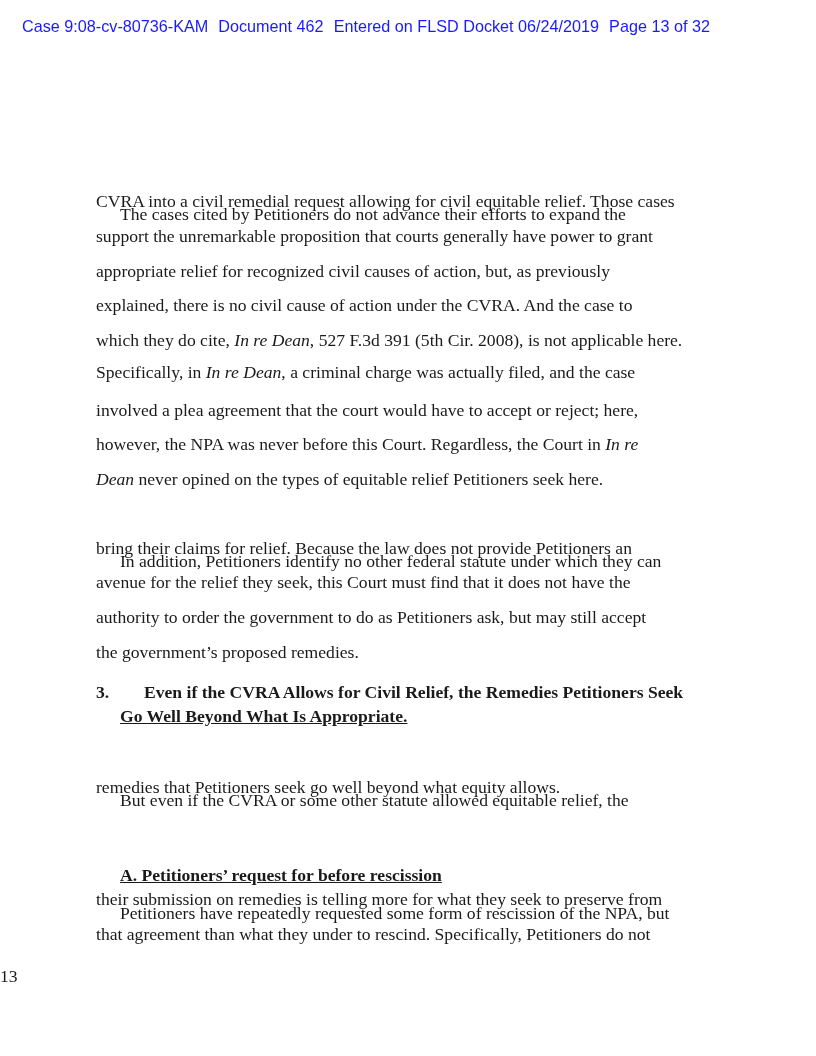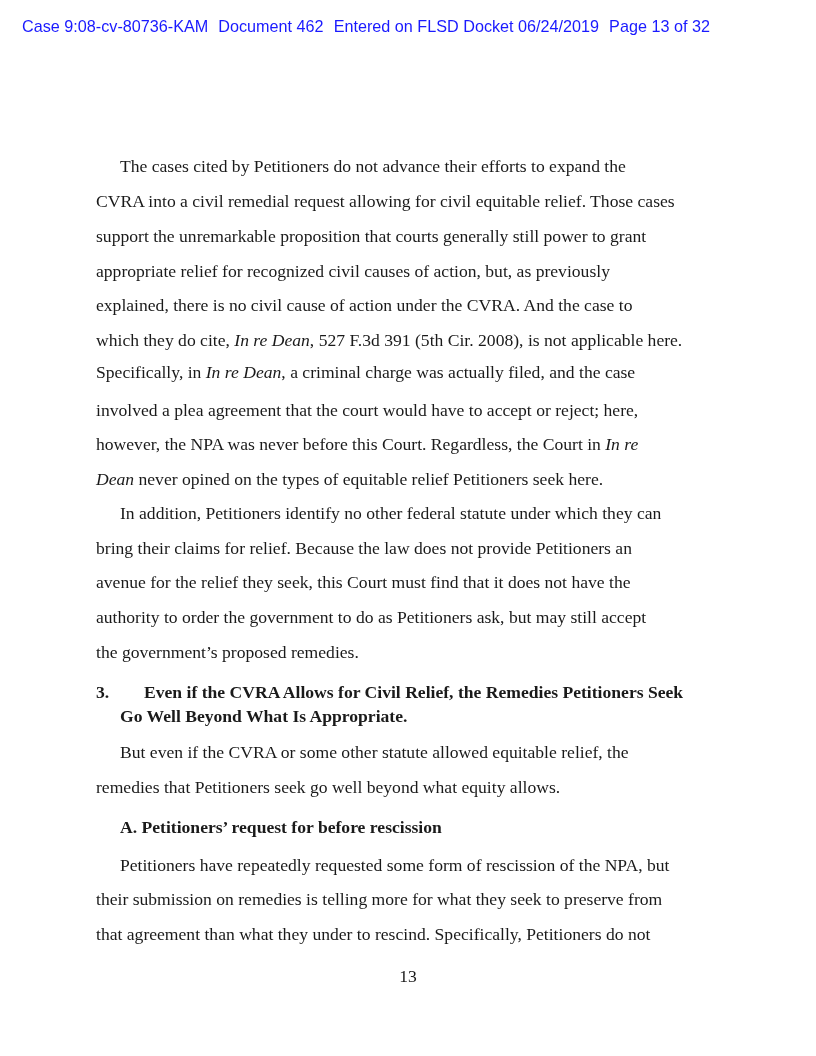--- a/index.html
+++ b/index.html
@@ -8,39 +8,39 @@
     position: absolute; top: 17px; left: 0; width: 732px; text-align: center;
     font-family: "Liberation Sans", sans-serif; font-size: 16.2px; color: #1a1aff;
     white-space: pre; letter-spacing: 0px;
   }
   .header span { margin: 0 5px; }
   .body-text {
     position: absolute; left: 96px; width: 630px;
     font-family: "Liberation Serif", serif; font-size: 17.6px; color: #1a1a1a;
   }
   .line { position: absolute; left: 0; white-space: nowrap; line-height: 20px; }
-  .indent { left: 24px; }
-  .heading { font-weight: bold; }
+  .indent { left: 24px; margin-top: 48px; }
+  .heading { font-weight: bold; text-decoration: underline; }
   .num { position: absolute; left: 0; font-weight: bold; }
   .page-number {
-    position: absolute; top: 966px; left: 0; width: 816px; text-align: center;
+    position: absolute; top: 966px; left: 0; width: 816px; text-align: left;
     font-family: "Liberation Serif", serif; font-size: 17.6px; color: #1a1a1a;
   }
   i { }
 </style>
 </head>
 <body>
 
 <div class="header"><span>Case 9:08-cv-80736-KAM</span><span>Document 462</span><span>Entered on FLSD Docket 06/24/2019</span><span>Page 13 of 32</span></div>
 
 <div class="body-text" style="top:0;">
 
   <div class="line indent" style="top:156px">The cases cited by Petitioners do not advance their efforts to expand the</div>
   <div class="line" style="top:191px">CVRA into a civil remedial request allowing for civil equitable relief. Those cases</div>
-  <div class="line" style="top:226px">support the unremarkable proposition that courts generally still power to grant</div>
+  <div class="line" style="top:226px">support the unremarkable proposition that courts generally have power to grant</div>
   <div class="line" style="top:261px">appropriate relief for recognized civil causes of action, but, as previously</div>
   <div class="line" style="top:295px">explained, there is no civil cause of action under the CVRA. And the case to</div>
   <div class="line" style="top:330px"><span>which they do cite, </span><i>In re Dean</i><span>, 527 F.3d 391 (5th Cir. 2008), is not applicable here.</span></div>
   <div class="line" style="top:362px"><span>Specifically, in </span><i>In re Dean</i><span>, a criminal charge was actually filed, and the case</span></div>
   <div class="line" style="top:400px">involved a plea agreement that the court would have to accept or reject; here,</div>
   <div class="line" style="top:434px"><span>however, the NPA was never before this Court. Regardless, the Court in </span><i>In re</i></div>
   <div class="line" style="top:469px"><i>Dean</i><span> never opined on the types of equitable relief Petitioners seek here.</span></div>
 
   <div class="line indent" style="top:503px">In addition, Petitioners identify no other federal statute under which they can</div>
   <div class="line" style="top:538px">bring their claims for relief. Because the law does not provide Petitioners an</div>

